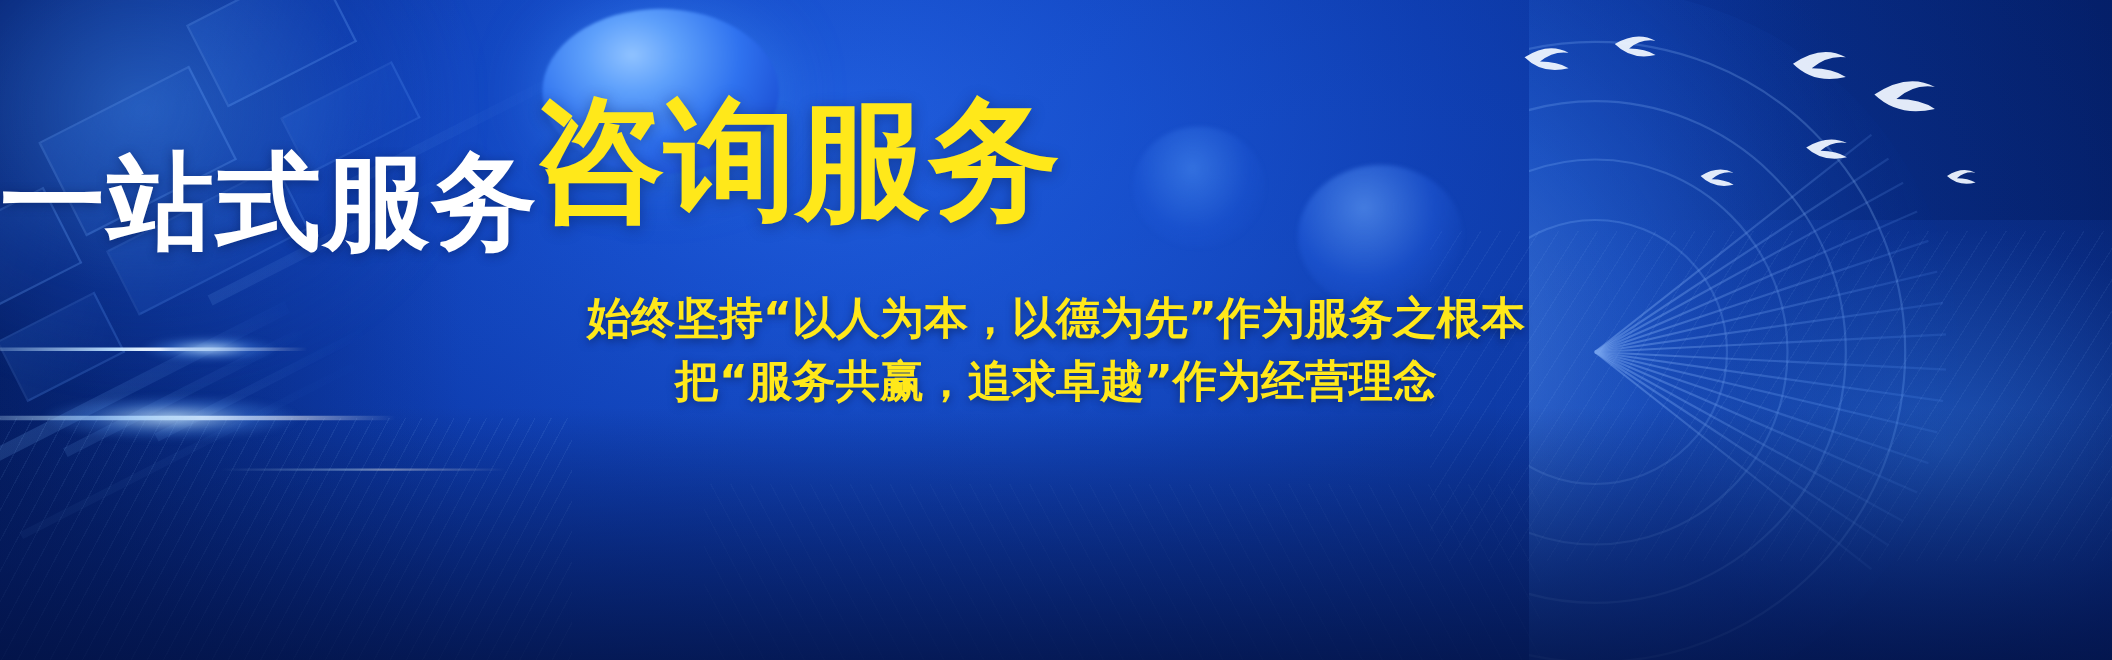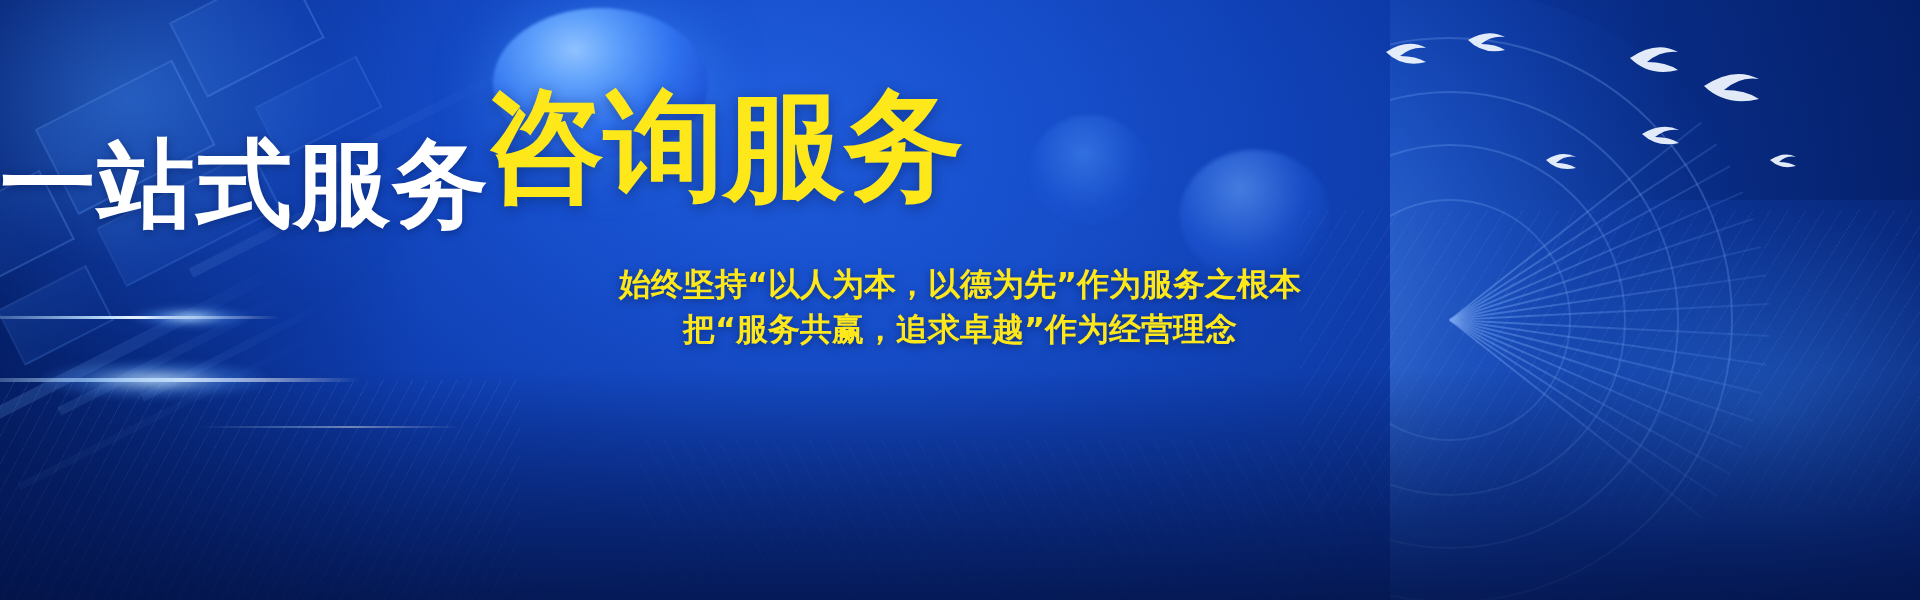--- a/index.html
+++ b/index.html
@@ -127,21 +127,21 @@
 
   .subtitle{
     position:absolute;left:0;right:0;top:262px;
     text-align:center;
     color:#ffe81a;
     font-weight:700;
     line-height:1.42;
     text-shadow:0 2px 8px rgba(2,20,70,.55);
     pointer-events:none;
   }
-  .sub-line{font-size:32px;white-space:nowrap;}
+  .sub-line{font-size:40px;white-space:nowrap;}
   .sub-line.lead{font-size:40px;}
 </style>
 </head>
 <body>
 
 <div class="banner">
 
   <div class="bg-base"></div>
   <div class="bg-vign"></div>
 

